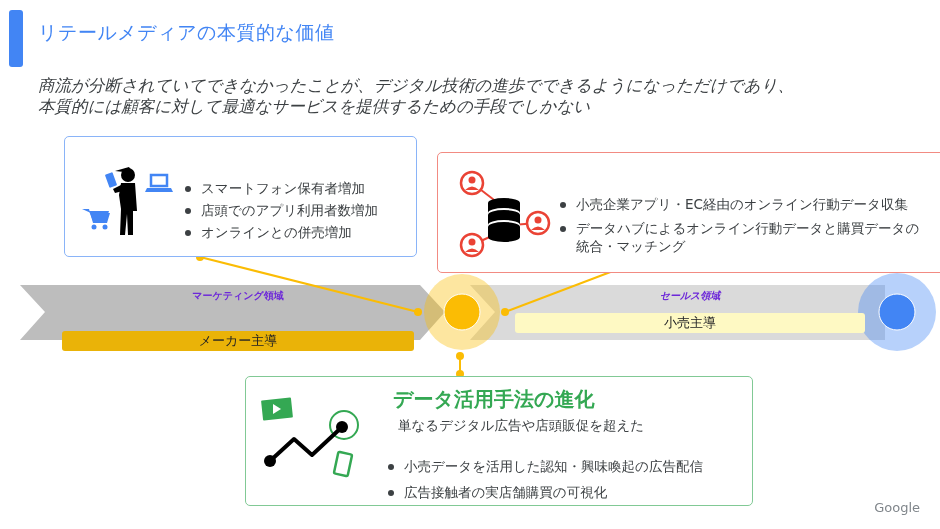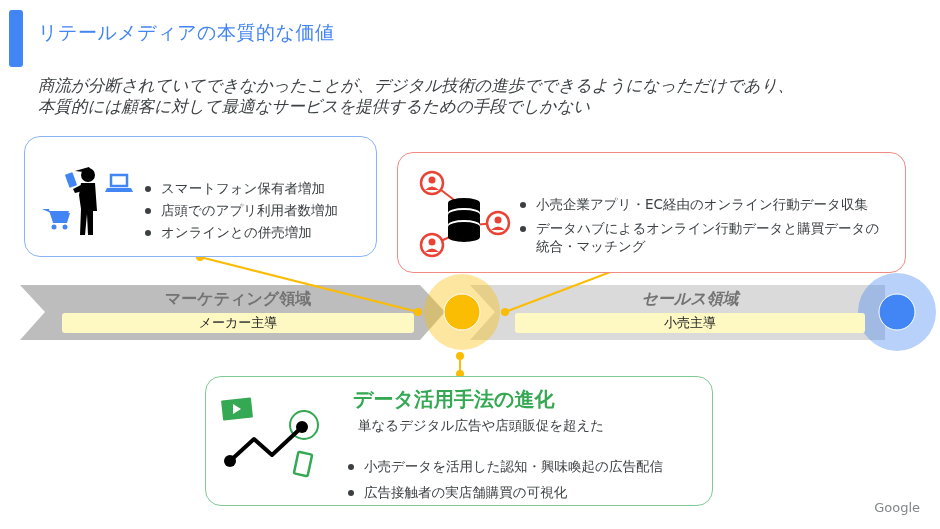--- a/index.html
+++ b/index.html
@@ -3,45 +3,45 @@
 <meta charset="utf-8">
 <style>
   * { box-sizing: border-box; margin: 0; padding: 0; }
   html, body { width: 940px; height: 529px; background: #ffffff; overflow: hidden; }
   body { position: relative; font-family: "DejaVu Sans", "Liberation Sans", sans-serif; color: #3c4043; }
 
   .title-bar { position: absolute; left: 9px; top: 10px; width: 14px; height: 57px; background: #4285f4; border-radius: 3px; }
   .title { position: absolute; left: 38px; top: 20px; font-size: 19px; color: #4285f4; letter-spacing: 0.5px; white-space: nowrap; }
   .subtitle { position: absolute; left: 38px; top: 75px; font-size: 16.5px; line-height: 21px; color: #3c4043; white-space: nowrap; font-style: italic; }
 
-  .box { position: absolute; background: #fff; border-radius: 16px; }
+  .box { position: absolute; background: #fff; border-radius: 5px; margin-left: 40px; }
   .box-blue { left: 24px; top: 136px; width: 353px; height: 121px; border: 1.5px solid #8ab4f8; }
   .box-red { left: 397px; top: 152px; width: 509px; height: 121px; border: 1.5px solid #f28b82; }
   .box-green { left: 205px; top: 376px; width: 508px; height: 130px; border: 1.5px solid #81c995; }
 
   ul.bullets { list-style: none; position: absolute; }
   ul.bullets li { position: relative; padding-left: 18px; font-size: 13.5px; line-height: 22px; color: #3c4043; white-space: nowrap; }
   ul.bullets li::before { content: ""; position: absolute; left: 2px; top: 9px; width: 6px; height: 6px; border-radius: 50%; background: #3c4043; }
   .box-blue ul.bullets { left: 118px; top: 40px; }
   .box-red ul.bullets { left: 120px; top: 40px; }
   .box-red ul.bullets li.wrap { white-space: normal; width: 370px; line-height: 18px; padding-top: 4px; }
   .box-red ul.bullets li.wrap::before { top: 11px; }
 
   .green-title { position: absolute; left: 147px; top: 9px; font-size: 20px; font-weight: bold; color: #34a853; white-space: nowrap; }
   .green-lead { position: absolute; left: 152px; top: 40px; font-size: 13.5px; color: #3c4043; white-space: nowrap; }
   .box-green ul.bullets { left: 140px; top: 76px; }
   .box-green ul.bullets li { line-height: 26px; }
   .box-green ul.bullets li::before { top: 11px; }
 
   .band-svg { position: absolute; left: 0; top: 0; width: 940px; height: 529px; pointer-events: none; }
 
-  .band-label { position: absolute; font-size: 16px; font-weight: bold; color: #737373; text-align: center; white-space: nowrap; }
+  .band-label { position: absolute; font-size: 10px; font-weight: bold; color: #6d28d9; text-align: center; white-space: nowrap; }
   .band-sub { position: absolute; height: 20px; border-radius: 3px; font-size: 13px; text-align: center; line-height: 20px; color: #202124; }
   .mk-label { left: 62px; top: 289px; width: 352px; }
-  .mk-sub { left: 62px; top: 313px; width: 352px; background: #fef9c3; }
+  .mk-sub { left: 62px; top: 331px; width: 352px; background: #eab308; }
   .sl-label { left: 515px; top: 289px; width: 350px; font-style: italic; }
   .sl-sub { left: 515px; top: 313px; width: 350px; background: #fef9c3; }
 
   .google { position: absolute; right: 20px; bottom: 14px; font-size: 13px; color: #80868b; }
   .icon { position: absolute; }
 </style>
 </head>
 <body>
 
 <div class="title-bar"></div>

